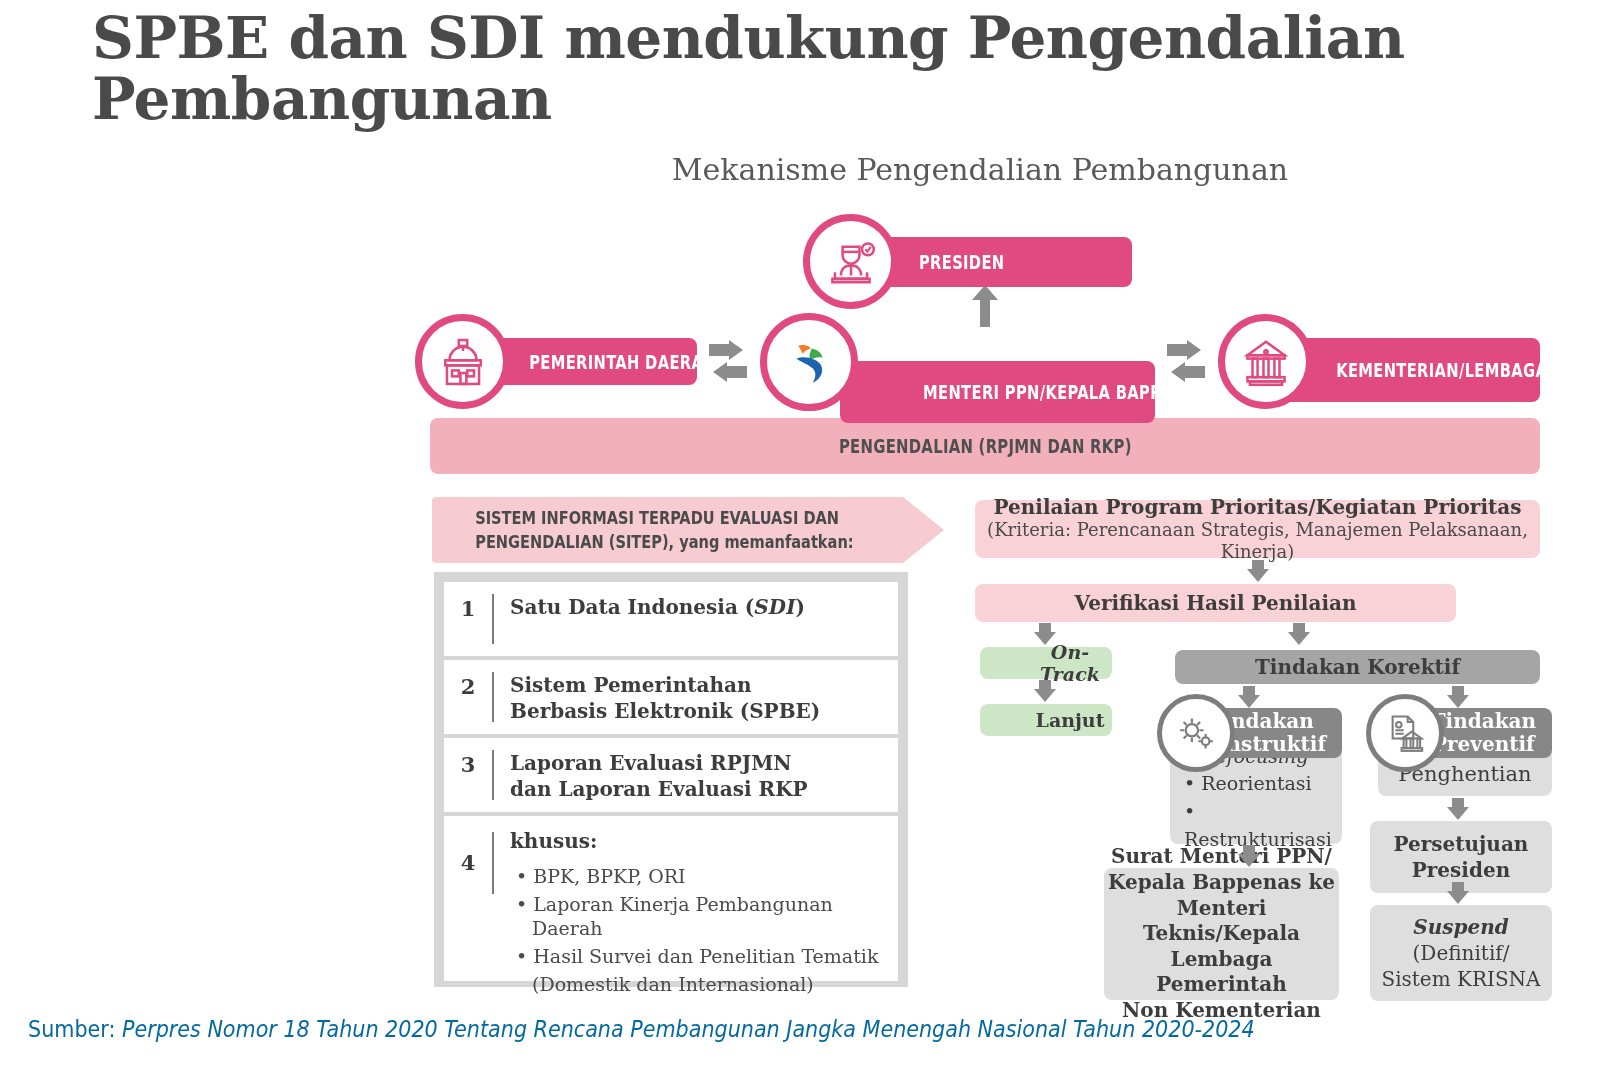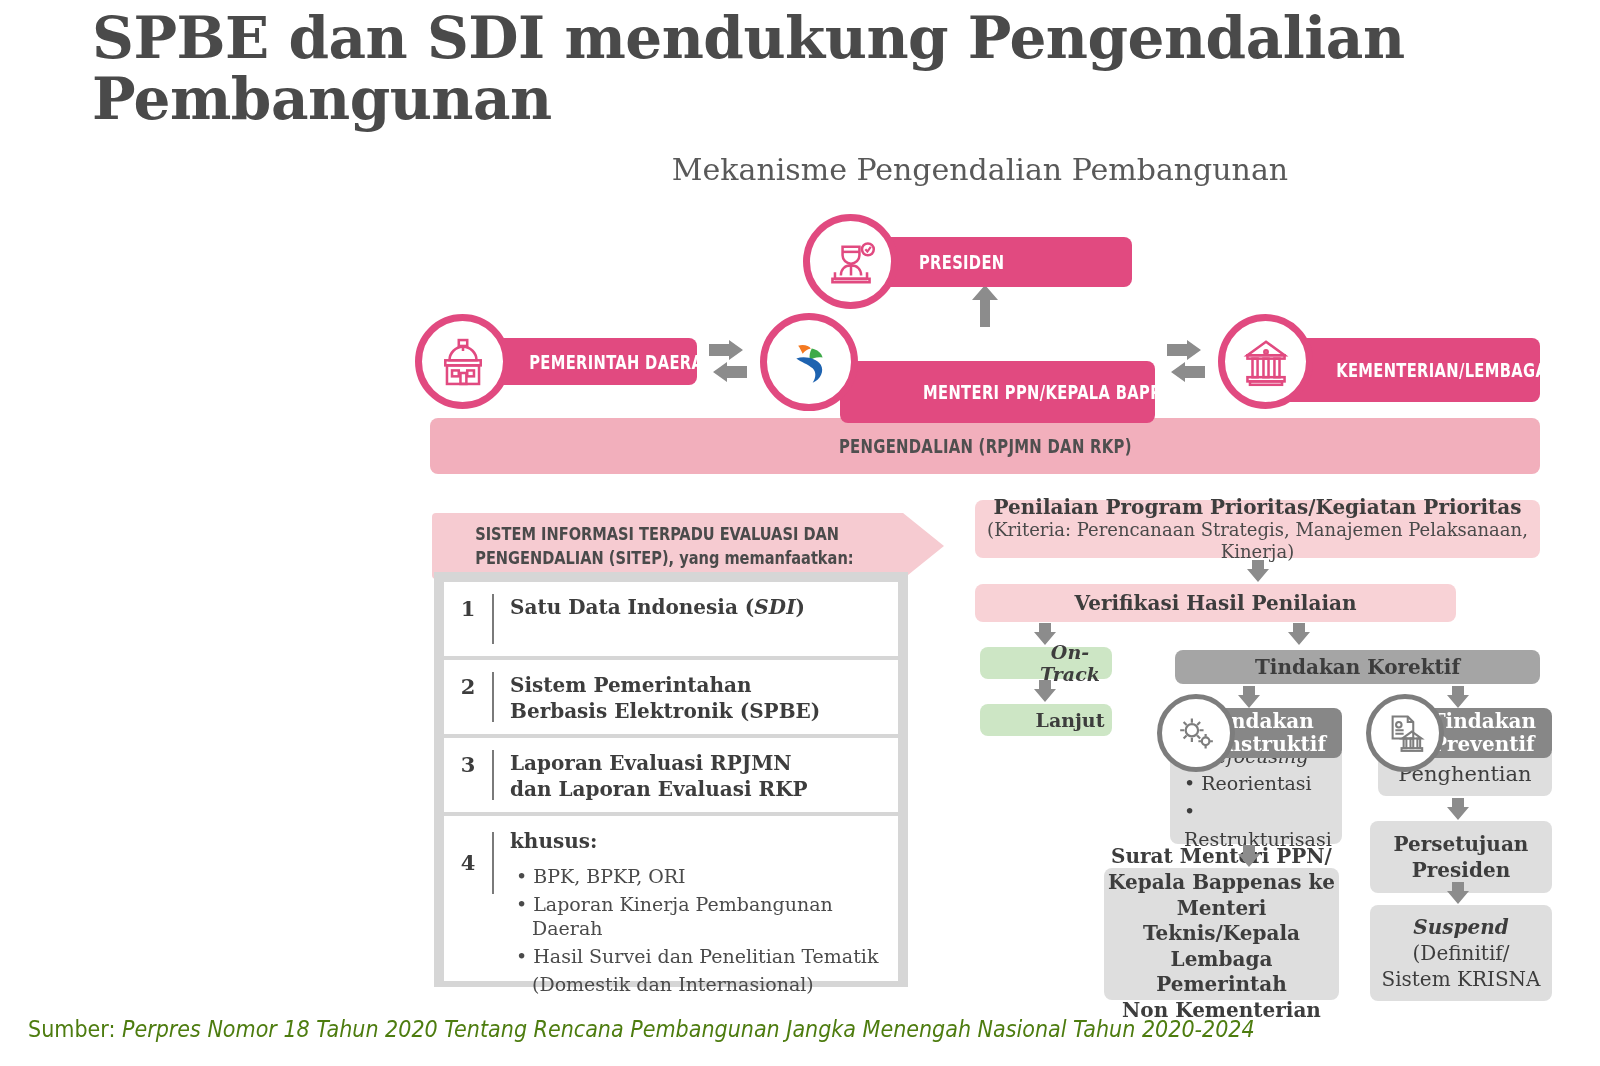--- a/index.html
+++ b/index.html
@@ -49,21 +49,21 @@
     font-weight:700;font-size:19px;color:#4f4f4f;letter-spacing:.3px;
     transform:scaleX(.87);
   }
 
   
   #sitep-banner{
     position:absolute;left:432px;top:497px;width:512px;height:66px;
     background:#f6cbd1;
     clip-path:polygon(0 0, 92% 0, 100% 50%, 92% 100%, 0 100%);
     border-radius:4px 0 0 4px;
-    display:flex;align-items:center;margin-top:16px;
+    display:flex;align-items:center;
   }
   #sitep-banner .txt{
     font-family:"DejaVu Sans Condensed","Liberation Sans",sans-serif;
     font-weight:700;font-size:18px;color:#4a4a4a;line-height:1.35;
     padding-left:48px;transform:scaleX(.9);transform-origin:left center;
   }
 
   
   #sitep-list-wrap{
     position:absolute;left:434px;top:572px;width:474px;height:415px;
@@ -107,21 +107,21 @@
          color:#ffffff;font-family:"DejaVu Serif","Liberation Serif",serif;
          font-weight:700;font-size:20px;line-height:1.15;text-align:center;
          box-sizing:border-box;padding-right:16px;}
   .badge-circle{position:absolute;z-index:3;width:78px;height:78px;
         border-radius:50%;background:#ffffff;border:5px solid #7d7d7d;
         box-sizing:border-box;display:flex;align-items:center;justify-content:center;}
 
   #footer-source{
     position:absolute;left:28px;top:1016px;width:1540px;
     font-family:"DejaVu Sans Condensed","Liberation Sans",sans-serif;
-    font-size:23px;color:#4d7c0f;
+    font-size:23px;color:#0369a1;
   }
   #footer-source i{font-style:italic;}
 </style>
 </head>
 <body>
 
 <div id="slide-title">SPBE dan SDI mendukung Pengendalian Pembangunan</div>
 
 <div id="diagram-title">Mekanisme Pengendalian Pembangunan</div>
 

